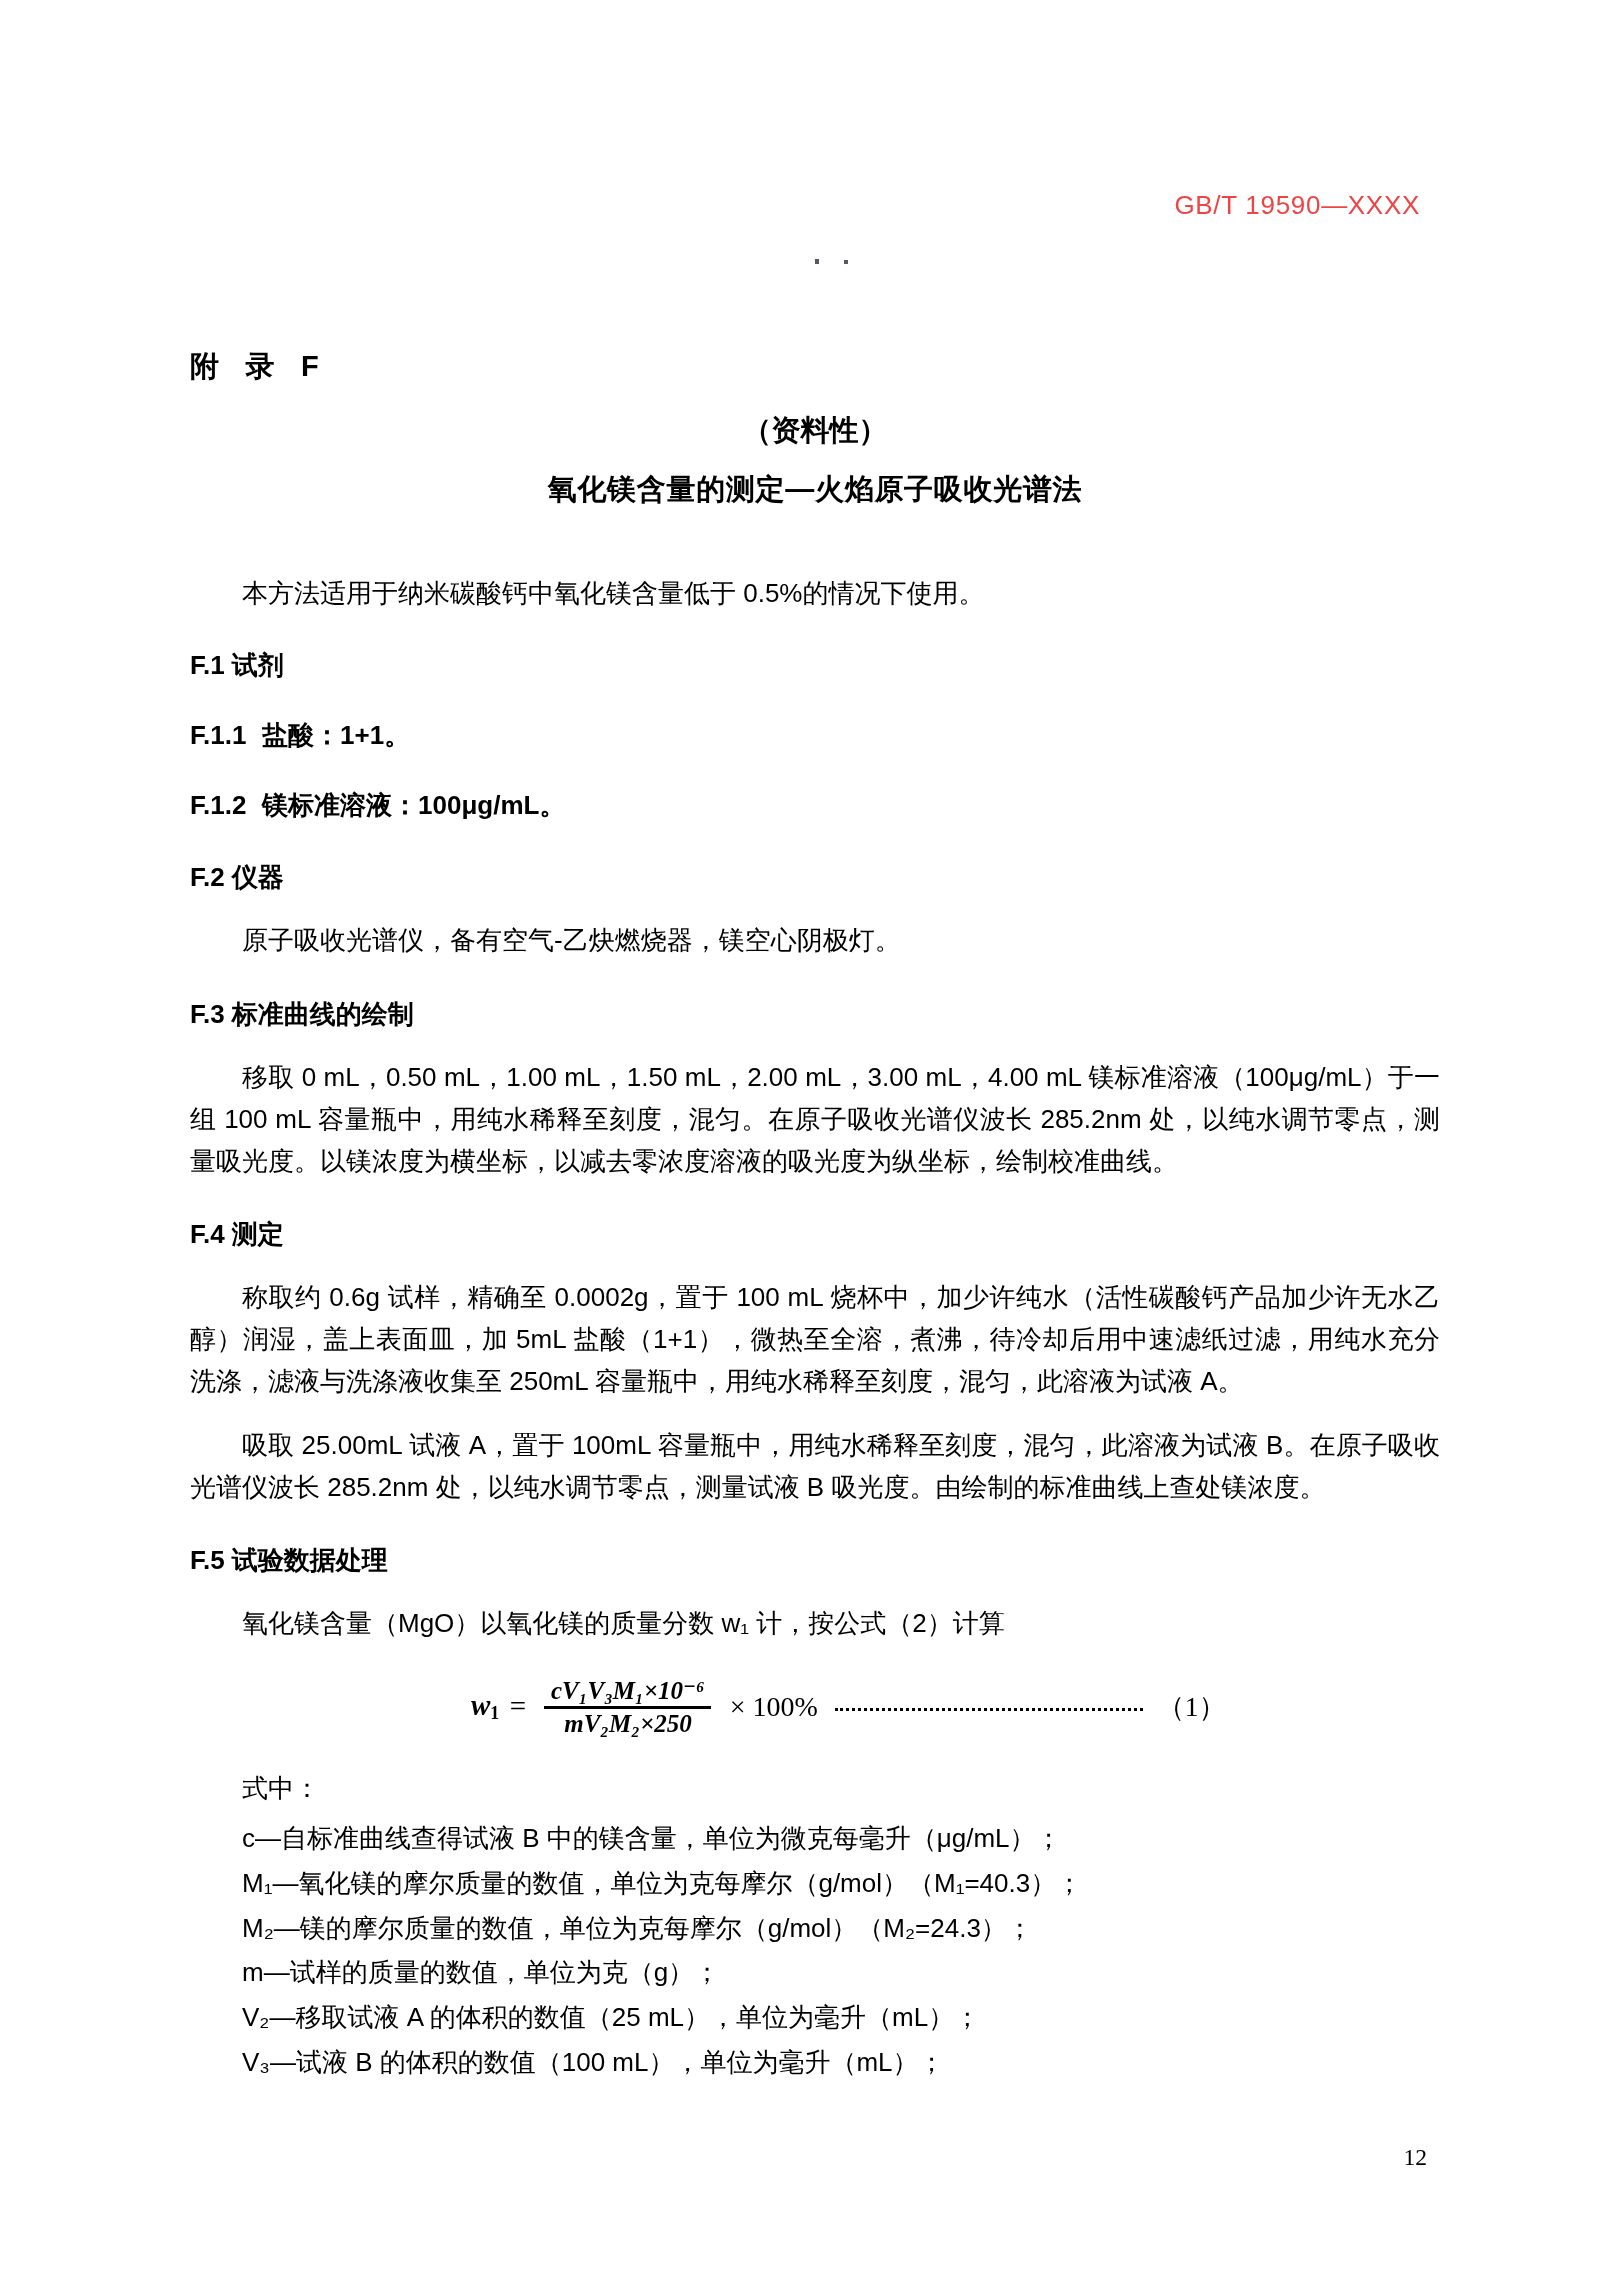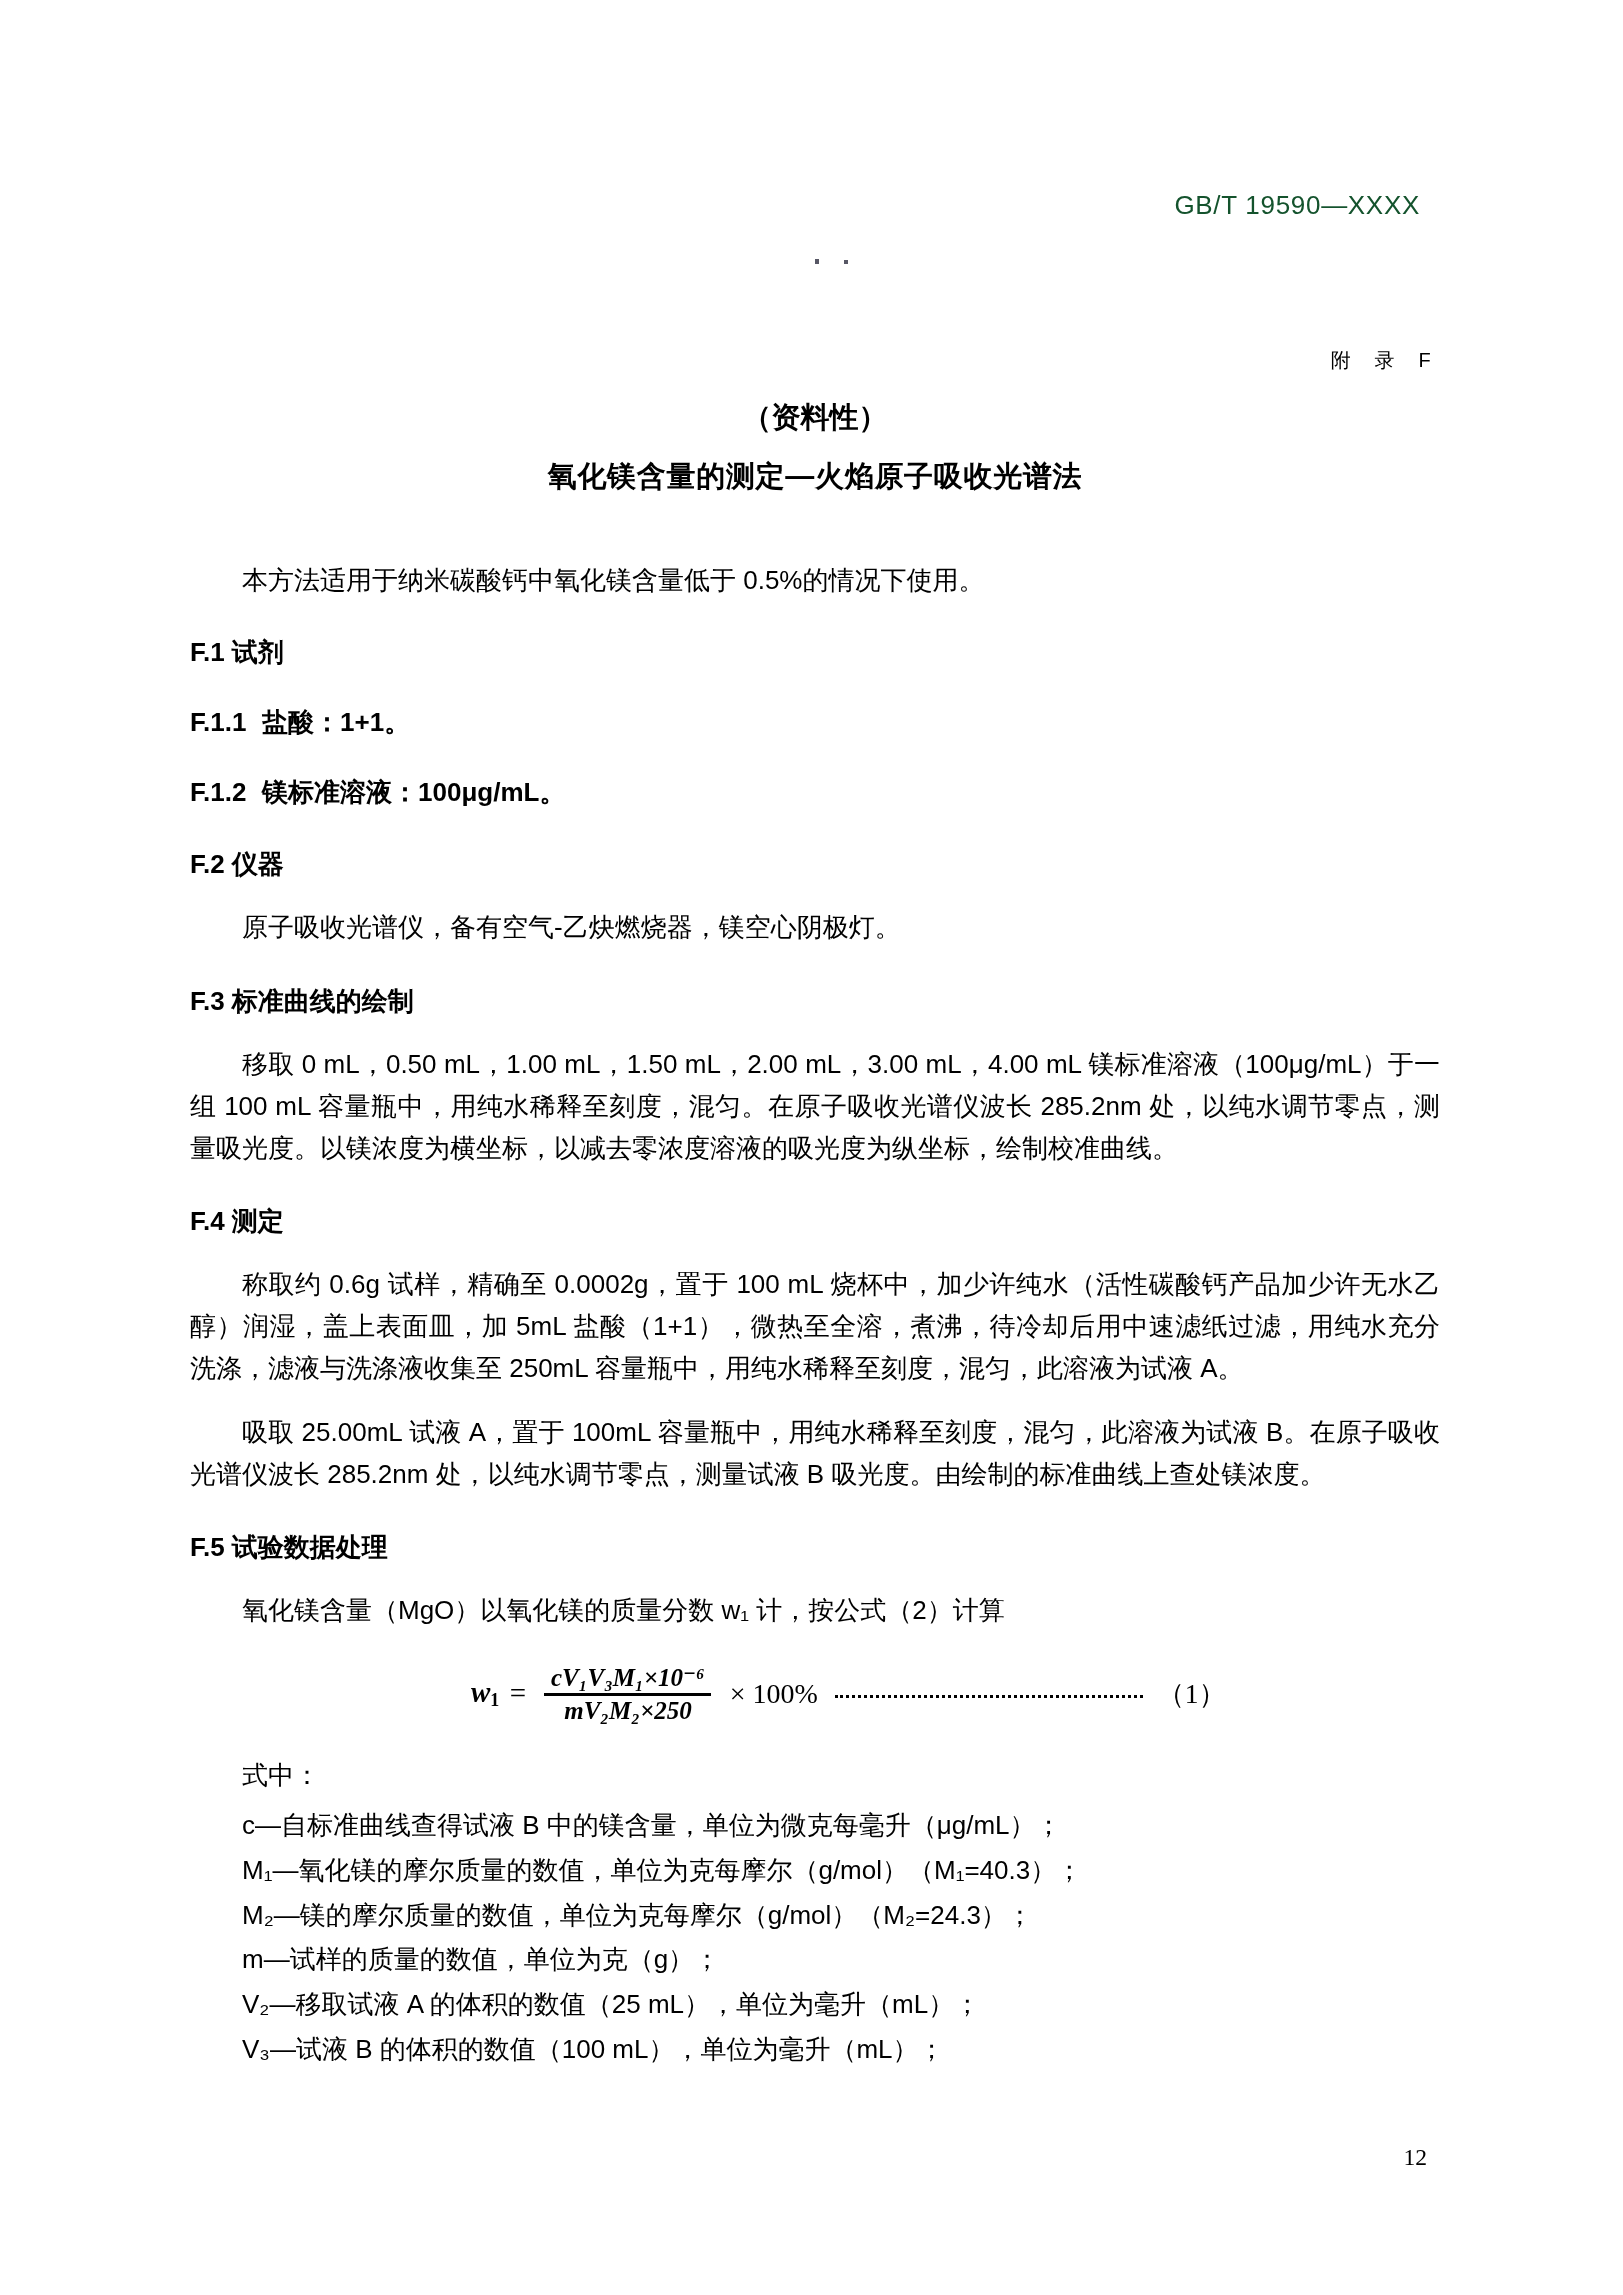--- a/index.html
+++ b/index.html
@@ -26,21 +26,21 @@
     position: absolute;
     top: 190px;
     left: 0;
     width: 1623px;
     padding-right: 203px;
     box-sizing: border-box;
     text-align: right;
     font-family: "Liberation Sans", "DejaVu Sans", sans-serif;
     font-size: 26px;
     letter-spacing: 0.7px;
-    color: #14532d;
+    color: #ef4444;
   }
 
   .artifact-row {
     position: absolute;
     top: 257px;
     left: 815px;
     width: 118px;
     height: 10.5px;
   }
   .artifact-dot {
@@ -57,24 +57,24 @@
   .content {
     position: absolute;
     top: 0;
     left: 190px;
     width: 1250px;
   }
 
   
   .annex-title {
     margin-top: 347px;
-    text-align: right;
-    font-family: "Liberation Sans", "DejaVu Sans", sans-serif;
-    font-size: 20px;
-    font-weight: normal;
+    text-align: left;
+    font-family: "Liberation Sans", "DejaVu Sans", sans-serif;
+    font-size: 29px;
+    font-weight: bold;
     letter-spacing: 9.2px;
   }
   .annex-kind {
     margin-top: 23.6px;
     text-align: center;
     font-family: "Liberation Sans", "DejaVu Sans", sans-serif;
     font-size: 29px;
     font-weight: bold;
   }
   .annex-name {

